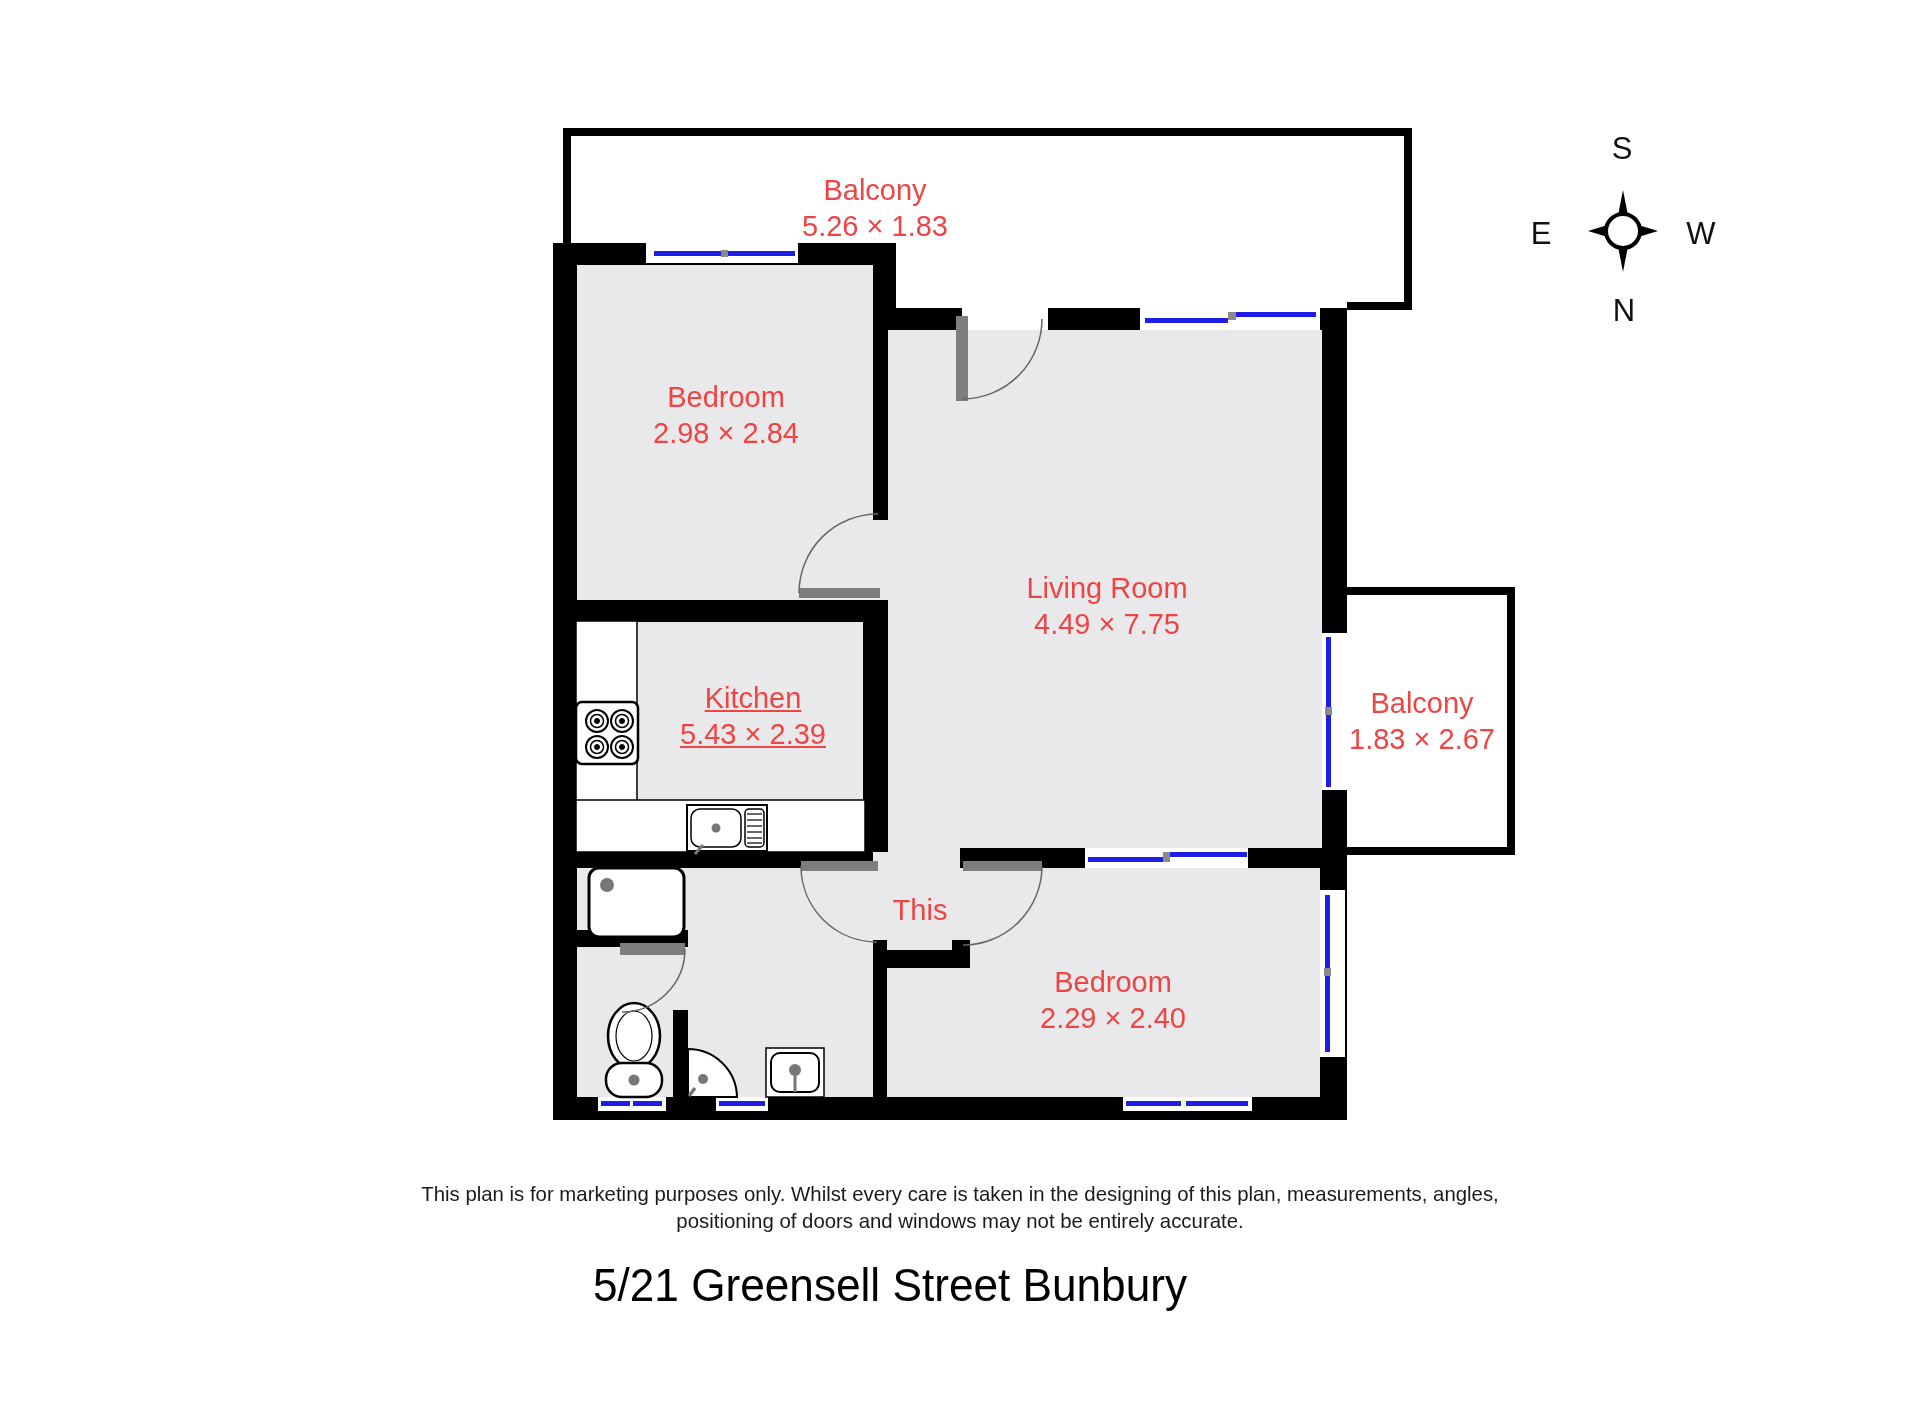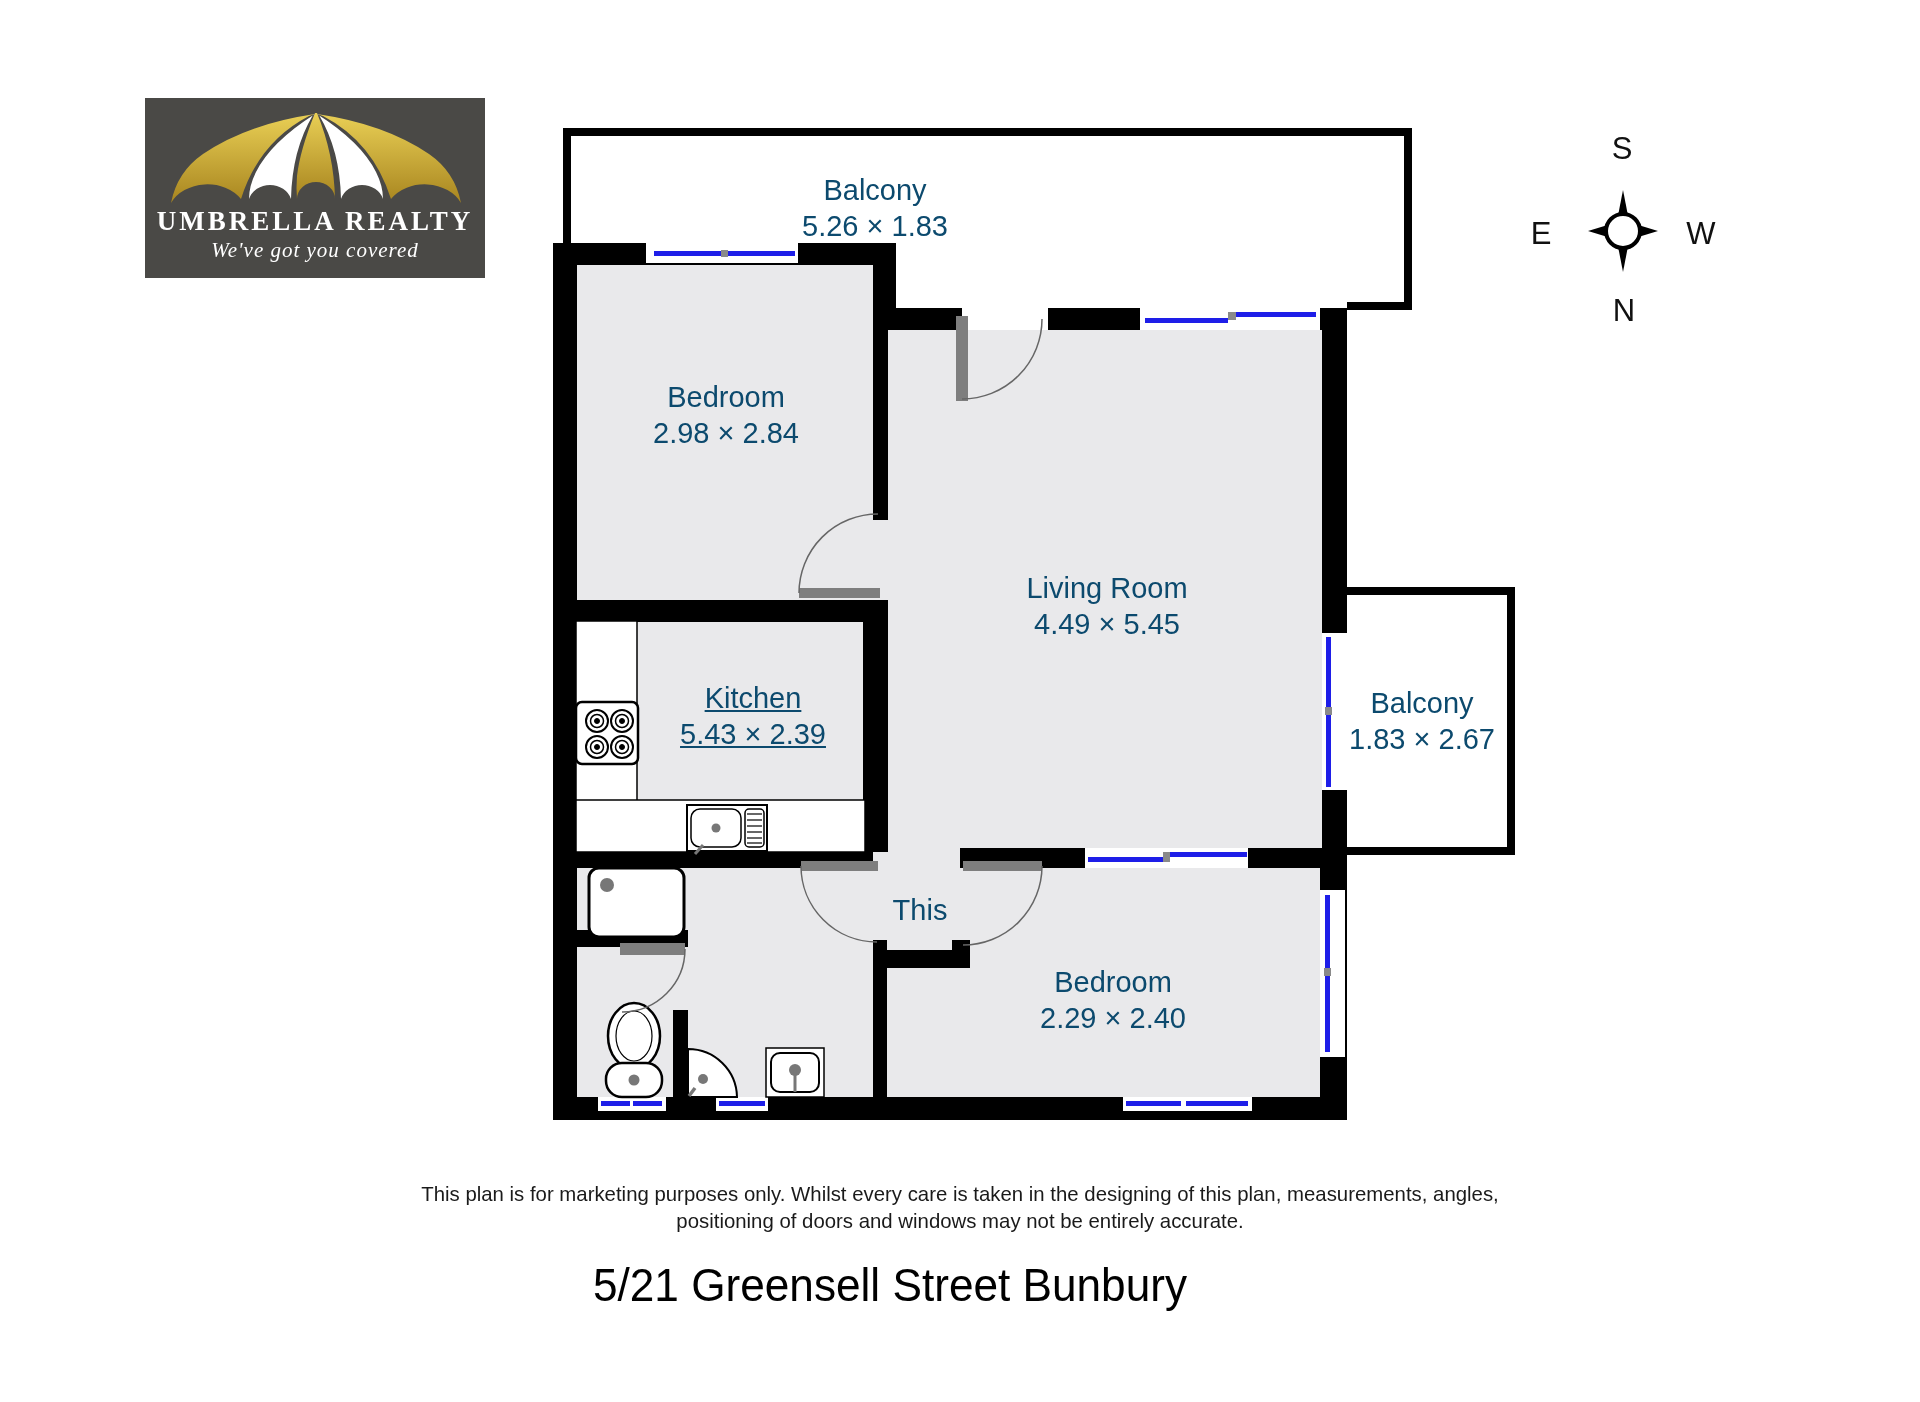--- a/index.html
+++ b/index.html
@@ -13,50 +13,33 @@
              color:#ffffff;font-family:"Liberation Serif",serif;font-size:27px;font-weight:bold;
              letter-spacing:3px;white-space:nowrap;}
   .logo-tag{position:absolute;left:0;top:140px;width:100%;text-align:center;color:#ffffff;
             font-family:"Liberation Serif",serif;font-style:italic;font-size:21px;letter-spacing:1px;}
 
   
   .compass-letter{position:absolute;color:#111;font-size:31px;transform:translate(-50%,-50%);}
 
   
   .room-label{position:absolute;transform:translate(-50%,-50%);text-align:center;
-              color:#0c4a6e;font-size:29px;line-height:36px;white-space:nowrap;}
+              color:#ef4444;font-size:29px;line-height:36px;white-space:nowrap;}
 
   
   .disclaimer{position:absolute;left:960px;width:1200px;transform:translateX(-50%) scaleX(0.97);
               text-align:center;color:#1a1a1a;font-size:21px;line-height:27px;}
   .address{position:absolute;left:890px;top:1258px;transform:translateX(-50%) scaleX(0.96);
            white-space:nowrap;color:#000;font-size:46px;}
 </style>
 </head>
 <body>
 
 <div id="canvas">
 
-  <div class="logo">
-    <svg width="340" height="110" viewBox="0 0 340 110">
-      <defs>
-        <linearGradient id="gold" x1="0" y1="0" x2="0" y2="1">
-          <stop offset="0" stop-color="#e9cf55"></stop>
-          <stop offset="1" stop-color="#a8851f"></stop>
-        </linearGradient>
-      </defs>
-      <path d="M 170 16 Q 102 26 58 56 Q 32 74 26 105 A 40 32 0 0 1 96 101 Q 114 44 164 18 Z" fill="url(#gold)"></path>
-      <path d="M 170 16 Q 126 44 111 74 Q 104 88 104 101 A 22 20 0 0 1 146 101 Q 147 52 168 17 Z" fill="#ffffff"></path>
-      <path d="M 170 15 Q 155 52 152 78 Q 151 90 152 101 A 19 17 0 0 1 190 101 Q 189 56 172 15 Z" fill="url(#gold)"></path>
-      <path d="M 172 16 Q 216 44 231 74 Q 238 88 238 101 A 22 20 0 0 0 196 101 Q 195 52 174 17 Z" fill="#ffffff"></path>
-      <path d="M 172 16 Q 240 26 284 56 Q 310 74 316 105 A 40 32 0 0 0 246 101 Q 228 44 178 18 Z" fill="url(#gold)"></path>
-    </svg>
-    <div class="logo-name">UMBRELLA REALTY</div>
-    <div class="logo-tag">We've got you covered</div>
-  </div>
 
   <svg style="position:absolute;left:1560px;top:160px;" width="130" height="145" viewBox="1560 160 130 145">
     <polygon points="1623,190 1616,226 1630,226" fill="#000"></polygon>
     <polygon points="1623,272 1616,236 1630,236" fill="#000"></polygon>
     <polygon points="1588,231 1611,224 1611,238" fill="#000"></polygon>
     <polygon points="1658,231 1635,224 1635,238" fill="#000"></polygon>
     <circle cx="1623" cy="231" r="17" fill="#ffffff" stroke="#000" stroke-width="4"></circle>
   </svg>
   <div class="compass-letter" style="left:1622px;top:149px;">S</div>
   <div class="compass-letter" style="left:1541px;top:234px;">E</div>
@@ -233,21 +216,21 @@
   <div class="room-label" style="left:875px;top:208px;">
     <div>Balcony</div>
     <div>5.26 × 1.83</div>
   </div>
   <div class="room-label" style="left:726px;top:415px;">
     <div>Bedroom</div>
     <div>2.98 × 2.84</div>
   </div>
   <div class="room-label" style="left:1107px;top:606px;">
     <div>Living Room</div>
-    <div>4.49 × 5.45</div>
+    <div>4.49 × 7.75</div>
   </div>
   <div class="room-label" style="left:753px;top:716px;text-decoration:underline;">
     <div>Kitchen</div>
     <div>5.43 × 2.39</div>
   </div>
   <div class="room-label" style="left:1422px;top:721px;">
     <div>Balcony</div>
     <div>1.83 × 2.67</div>
   </div>
   <div class="room-label" style="left:920px;top:910px;">

